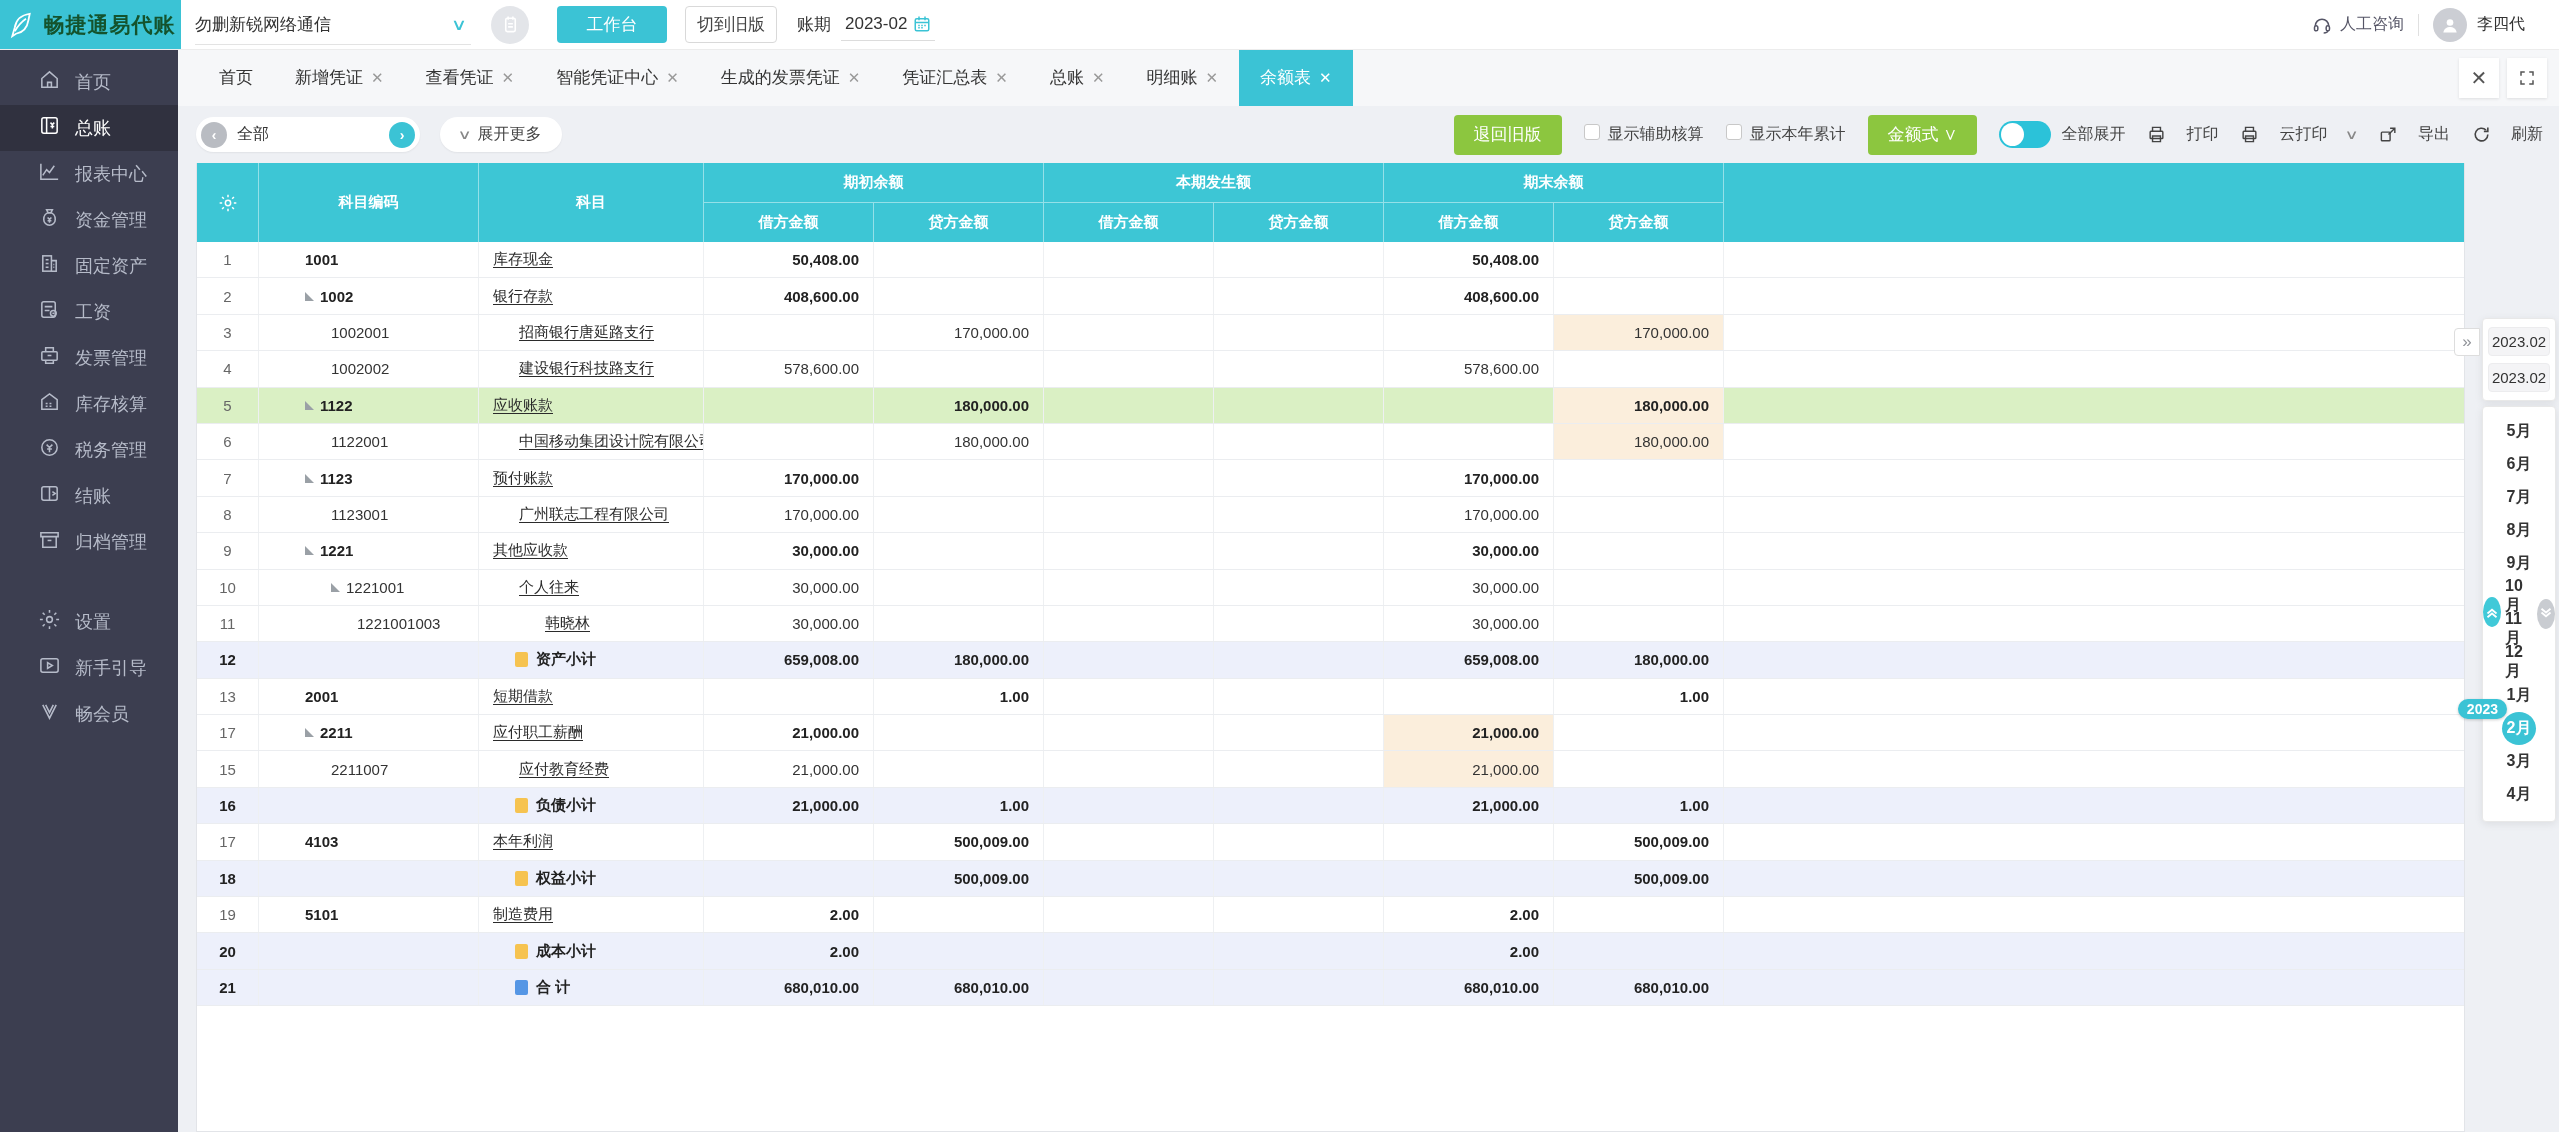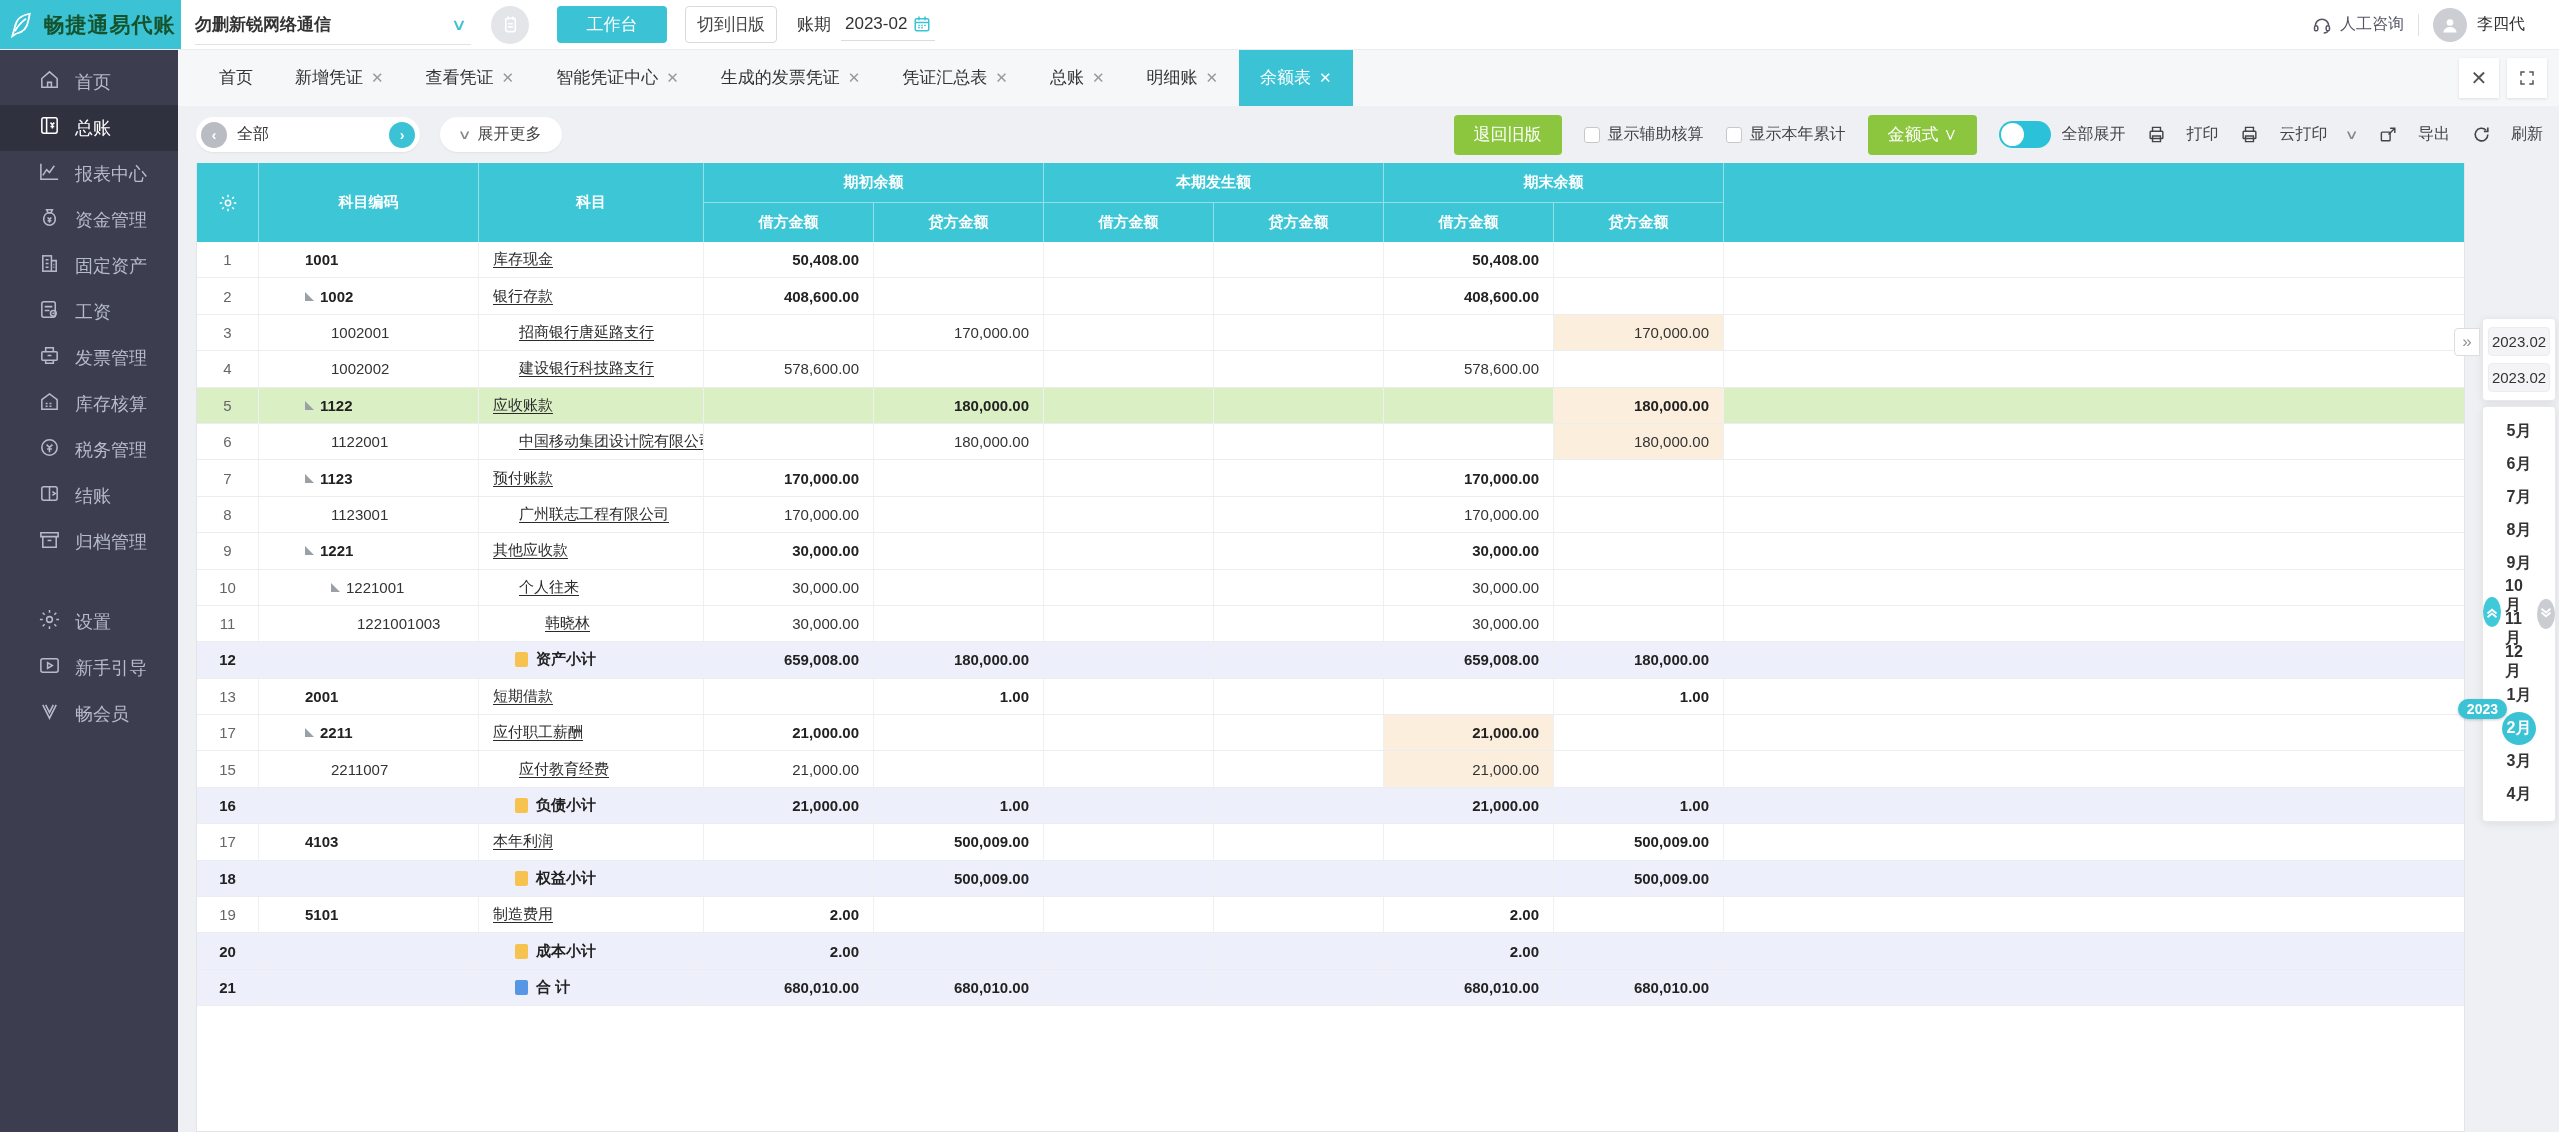--- a/index.html
+++ b/index.html
@@ -7,21 +7,21 @@
     font-family:"Liberation Sans","DejaVu Sans",sans-serif; color:#333; }
 
   
   .topbar { position:relative; height:49px; background:#fff; display:flex; align-items:center; z-index:30;
     box-shadow:0 1px 0 #ececec; }
   .logo-block { width:181px; height:49px; background:#3bc3d5; display:flex; align-items:center; justify-content:center; gap:8px; flex:none; }
   .logo-block svg { width:30px; height:30px; }
   .brand { color:#14532d; font-size:21px; font-weight:bold; letter-spacing:1px; white-space:nowrap; }
   .company-select { margin-left:14px; width:276px; height:40px; display:flex; align-items:center; justify-content:space-between;
     border-bottom:1px solid #e3e3e3; cursor:pointer; }
-  .company-select .txt { font-size:17px; color:#333;font-weight:bold; }
+  .company-select .txt { font-size:17px; color:#333; }
   .company-select .chev { color:#3bc3d5; font-size:16px; transform:scaleX(1.4); margin-right:6px; }
   .memo-btn { margin-left:20px; width:38px; height:38px; border-radius:50%; background:#e3e5e9; display:flex; align-items:center; justify-content:center; cursor:pointer; }
   .btn { border:none; cursor:pointer; font-size:17px; border-radius:4px; }
   .btn-workbench { margin-left:28px; width:110px; height:37px; background:#3bc3d5; color:#fff; }
   .btn-switch-old { margin-left:18px; width:92px; height:37px; background:#fff; border:1px solid #d9d9d9; color:#444; }
   .period-box { margin-left:20px; display:flex; align-items:center; font-size:17px; gap:10px; }
   .period-val { display:flex; align-items:center; gap:6px; border-bottom:1px solid #dcdcdc; padding:6px 4px; cursor:pointer; }
   .topbar-right { margin-left:auto; display:flex; align-items:center; gap:14px; padding-right:34px; }
   .support { display:flex; align-items:center; gap:8px; color:#556; font-size:16px; cursor:pointer; }
   .v-div { width:1px; height:22px; background:#e0e0e0; }
@@ -51,21 +51,21 @@
   .toolbar { height:57px; display:flex; align-items:center; padding:0 16px 0 18px; gap:20px; }
   .subject-pill { width:224px; height:35px; background:#fff; border-radius:18px; display:flex; align-items:center; padding:0 5px; justify-content:space-between; box-shadow:0 1px 2px rgba(0,0,0,.06); cursor:pointer; }
   .pill-circ { width:26px; height:26px; border-radius:50%; display:flex; align-items:center; justify-content:center; color:#fff; font-size:14px; font-weight:bold; }
   .pill-circ.gray { background:#b9bcc2; }
   .pill-circ.teal { background:#3bc3d5; }
   .subject-pill .val { flex:1; text-align:left; padding-left:10px; font-size:16px; }
   .expand-more { height:35px; background:#fff; border-radius:18px; padding:0 20px; display:flex; align-items:center; gap:8px; font-size:16px; color:#444; box-shadow:0 1px 2px rgba(0,0,0,.06); cursor:pointer; }
   .chev-down { color:#888; font-size:13px; transform:scaleX(1.5); }
   .toolbar-right { margin-left:auto; display:flex; align-items:center; gap:22px; }
   .btn-green { background:#8cc63f; color:#fff; font-size:17px; height:40px; padding:0 20px; border-radius:4px; border:none; cursor:pointer; }
-  .cb { display:flex; align-items:center; gap:8px; font-size:16px; color:#444; cursor:pointer; }
+  .cb { display:flex; gap:8px; font-size:16px; color:#444; cursor:pointer; }
   .cb .box { width:16px; height:16px; background:#fff; border:1px solid #c8c8c8; border-radius:3px; }
   .switch-wrap { display:flex; align-items:center; gap:10px; font-size:16px; color:#444; }
   .switch { width:52px; height:27px; border-radius:14px; background:#2bc2d9; position:relative; cursor:pointer; }
   .switch .knob { position:absolute; left:2px; top:2px; width:23px; height:23px; border-radius:50%; background:#fff; }
   .tool-link { display:flex; align-items:center; gap:20px; font-size:16px; color:#444; cursor:pointer; }
   .tool-link svg { width:19px; height:19px; }
 
   
   .workarea { position:relative; height:969px; }
   .table-card { position:absolute; left:18px; top:0; width:2269px; bottom:0; background:#fff; border:1px solid #e2e4e8; border-top:none; }

